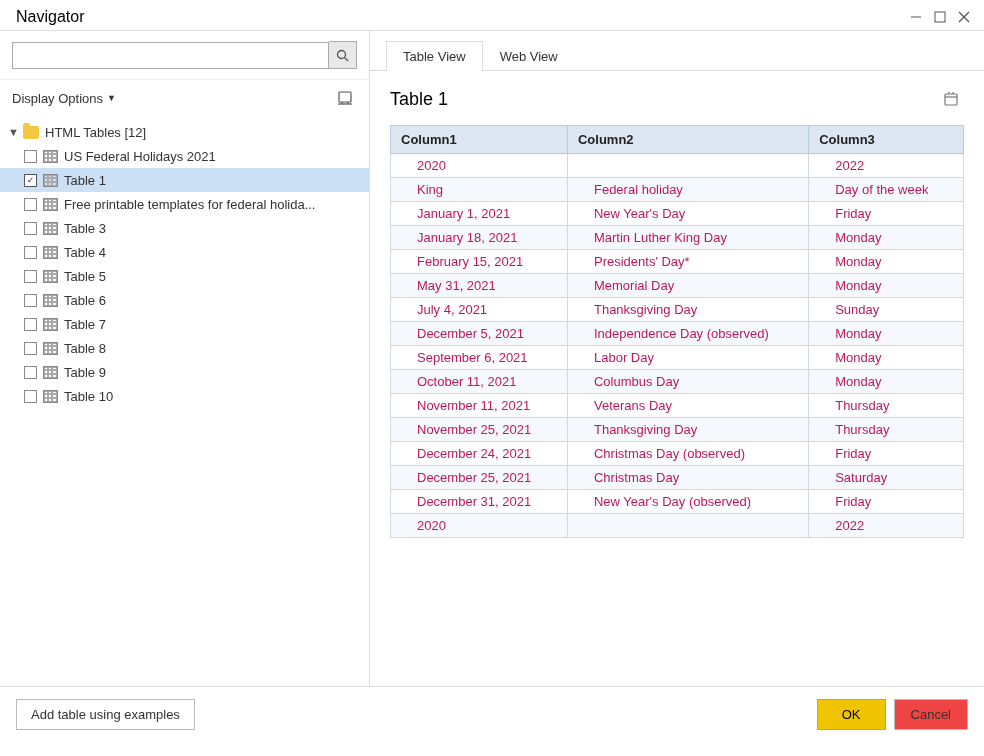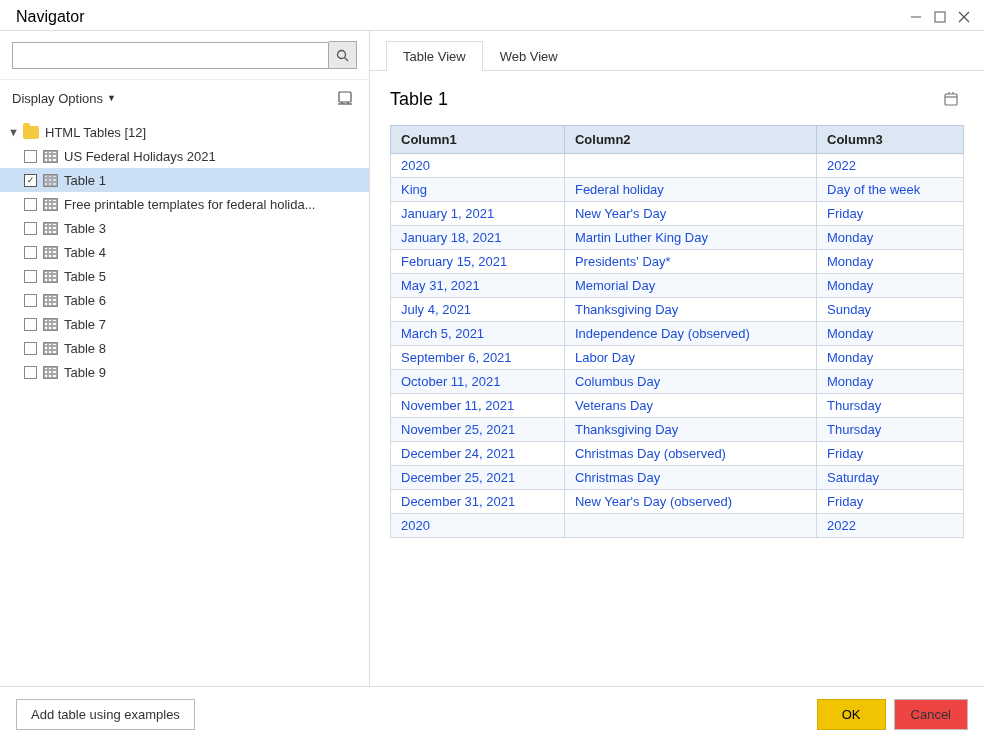--- a/index.html
+++ b/index.html
@@ -281,22 +281,22 @@
     .data-table th {
       background: #dce7f3;
       border: 1px solid #b8ccde;
       padding: 6px 10px;
       text-align: left;
       font-weight: 600;
       color: #222;
     }
     .data-table td {
       border: 1px solid #d0d8e0;
-      padding: 4px 10px;
-      color: #1d4ed8;
+      padding: 4px 26px;
+      color: #be185d;
       background: #fff;
     }
     .data-table tr:nth-child(even) td {
       background: #f5f8fc;
     }
 
     
     .bottom-bar {
       height: 56px;
       display: flex;
@@ -579,20 +579,38 @@
                 <div class="table-icon-cell"></div>
                 <div class="table-icon-cell"></div>
                 <div class="table-icon-cell"></div>
                 <div class="table-icon-cell"></div>
                 <div class="table-icon-cell"></div>
                 <div class="table-icon-cell"></div>
               </div>
             </div>
             <span class="tree-label">Table 9</span>
           </div>
+          <div class="tree-item">
+            <span class="tree-indent"></span>
+            <div class="checkbox"></div>
+            <div class="tree-icon">
+              <div class="table-icon">
+                <div class="table-icon-cell"></div>
+                <div class="table-icon-cell"></div>
+                <div class="table-icon-cell"></div>
+                <div class="table-icon-cell"></div>
+                <div class="table-icon-cell"></div>
+                <div class="table-icon-cell"></div>
+                <div class="table-icon-cell"></div>
+                <div class="table-icon-cell"></div>
+                <div class="table-icon-cell"></div>
+              </div>
+            </div>
+            <span class="tree-label">Table 10</span>
+          </div>
         </div>
 
     </div>
   </div>
 
   <div class="right-panel">
 
     <div class="tabs-row">
       <div id="tab-table-view" class="tab active">
         <span>Table View</span>
@@ -653,21 +671,21 @@
               <td>May 31, 2021</td>
               <td>Memorial Day</td>
               <td>Monday</td>
             </tr>
             <tr>
               <td>July 4, 2021</td>
               <td>Thanksgiving Day</td>
               <td>Sunday</td>
             </tr>
             <tr>
-              <td>March 5, 2021</td>
+              <td>December 5, 2021</td>
               <td>Independence Day (observed)</td>
               <td>Monday</td>
             </tr>
             <tr>
               <td>September 6, 2021</td>
               <td>Labor Day</td>
               <td>Monday</td>
             </tr>
             <tr>
               <td>October 11, 2021</td>

